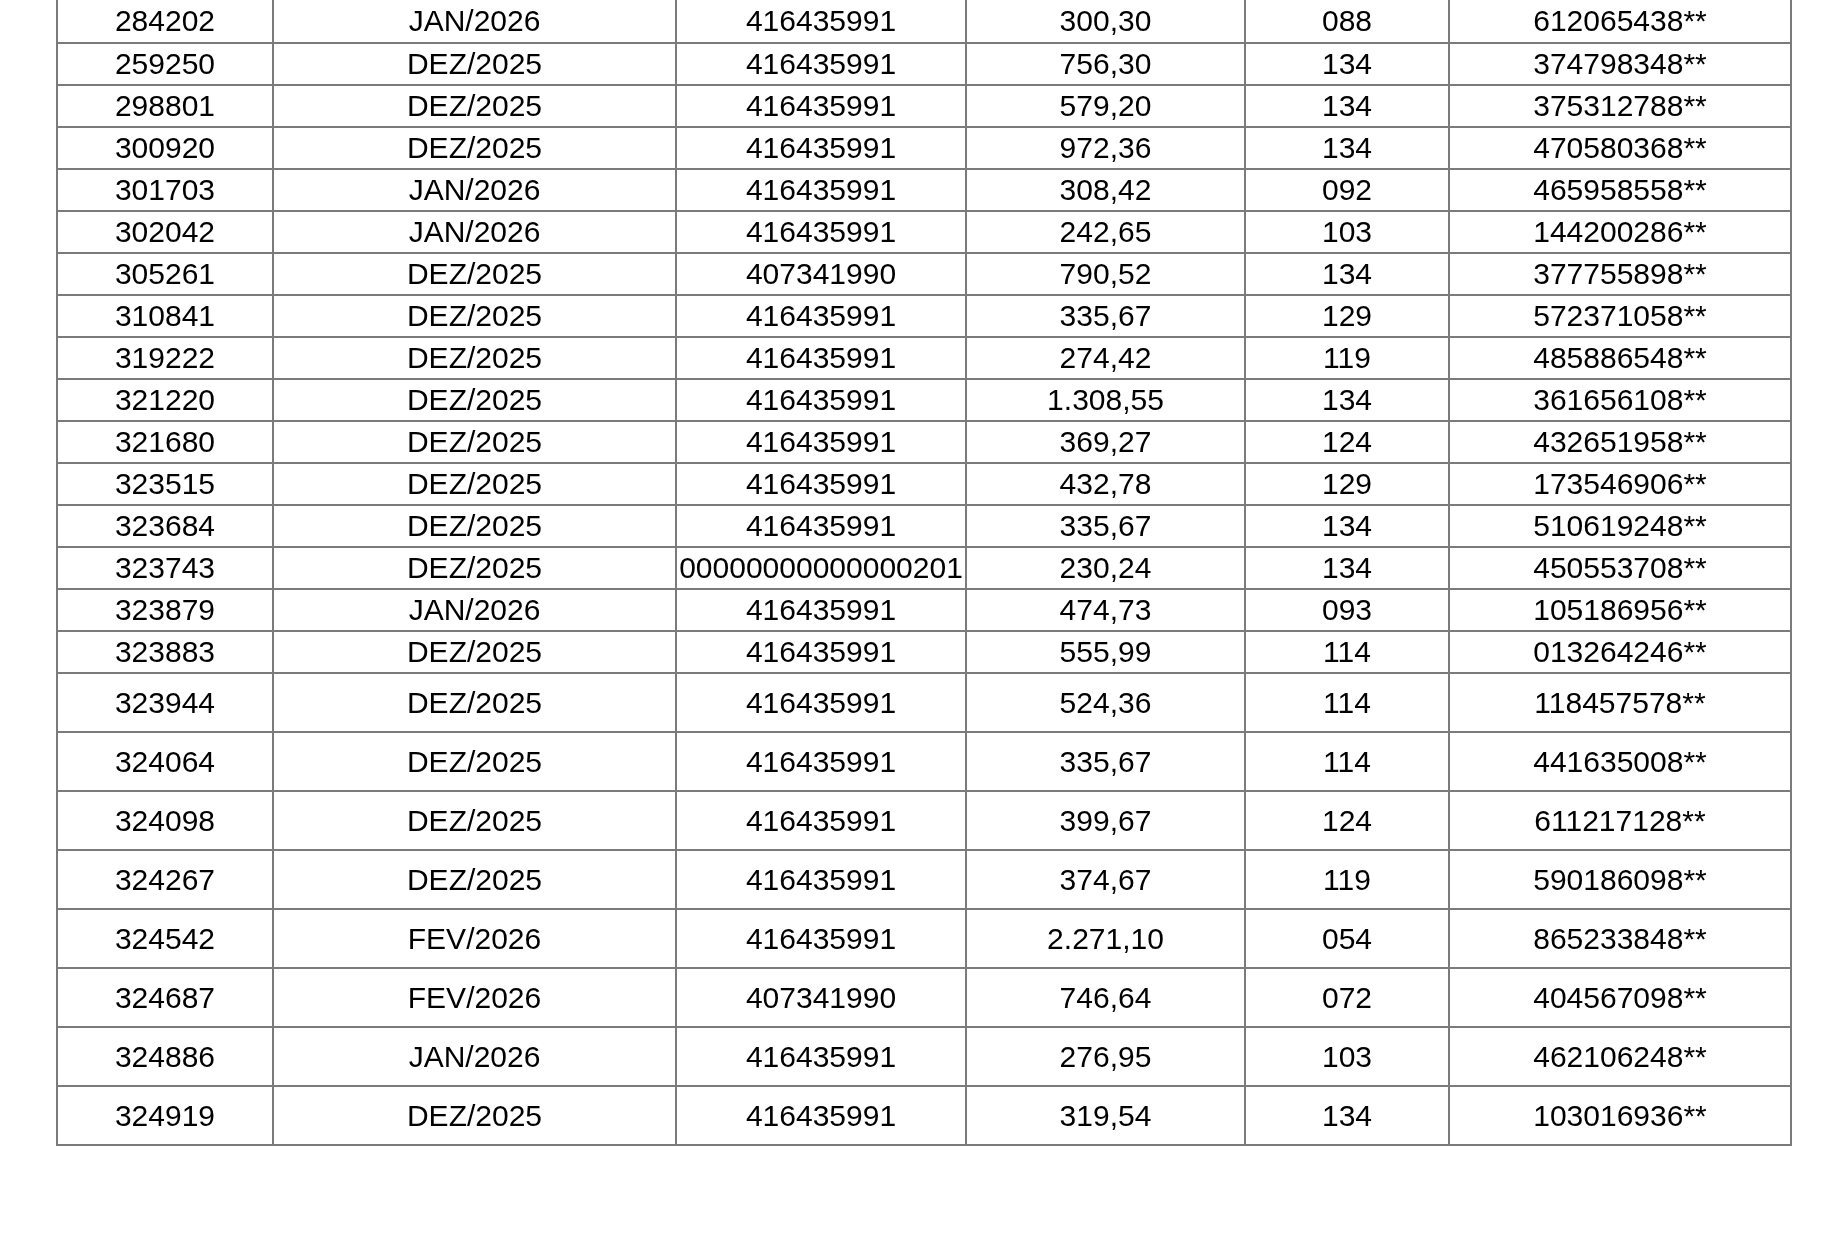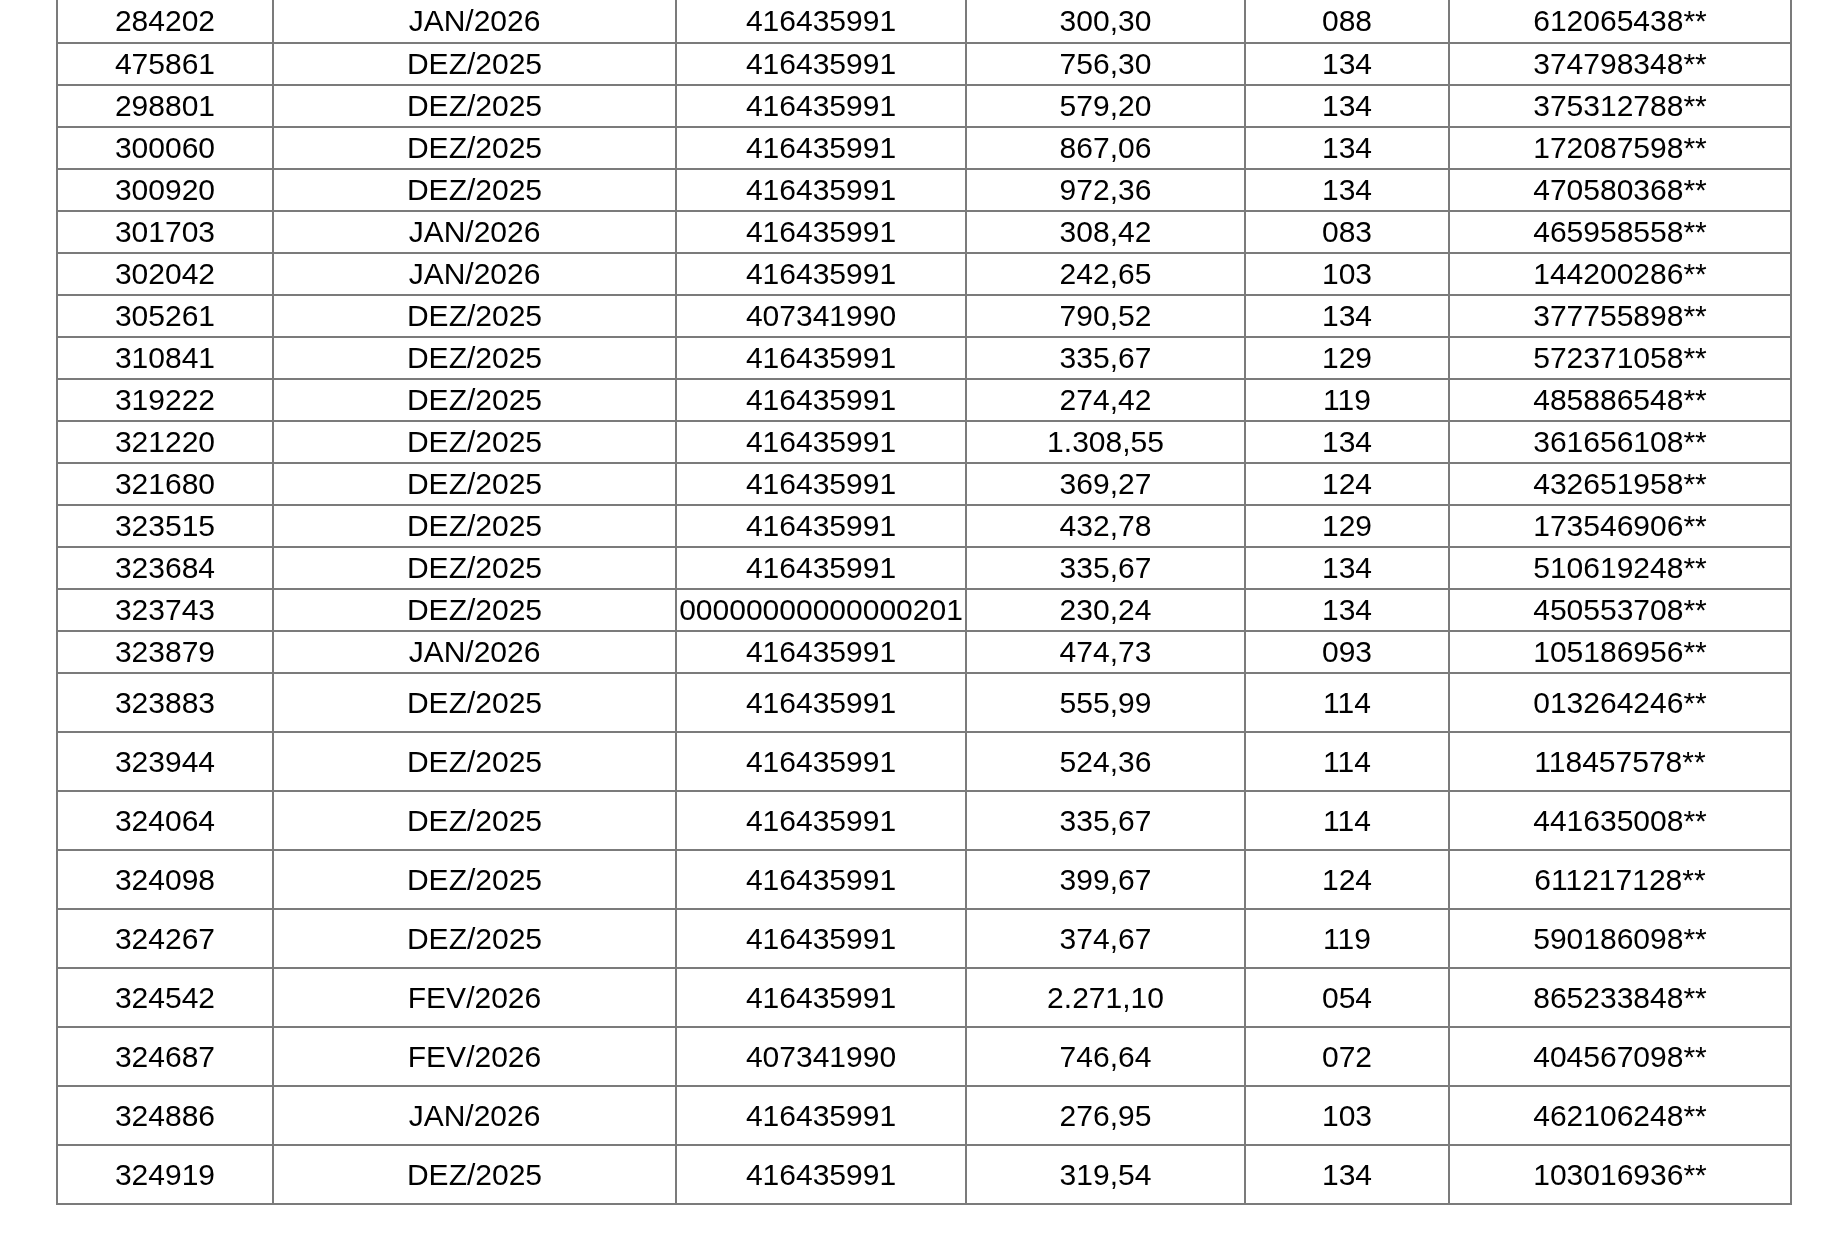--- a/index.html
+++ b/index.html
@@ -65,57 +65,49 @@
     <tbody id="table-body">
         <tr>
           <td>284202</td>
           <td>JAN/2026</td>
           <td>416435991</td>
           <td>300,30</td>
           <td>088</td>
           <td>612065438**</td>
         </tr>
         <tr>
-          <td>475861</td>
+          <td>259250</td>
           <td>DEZ/2025</td>
           <td>416435991</td>
           <td>756,30</td>
           <td>134</td>
           <td>374798348**</td>
         </tr>
         <tr>
           <td>298801</td>
           <td>DEZ/2025</td>
           <td>416435991</td>
           <td>579,20</td>
           <td>134</td>
           <td>375312788**</td>
         </tr>
         <tr>
-          <td>300060</td>
-          <td>DEZ/2025</td>
-          <td>416435991</td>
-          <td>867,06</td>
-          <td>134</td>
-          <td>172087598**</td>
-        </tr>
-        <tr>
           <td>300920</td>
           <td>DEZ/2025</td>
           <td>416435991</td>
           <td>972,36</td>
           <td>134</td>
           <td>470580368**</td>
         </tr>
         <tr>
           <td>301703</td>
           <td>JAN/2026</td>
           <td>416435991</td>
           <td>308,42</td>
-          <td>083</td>
+          <td>092</td>
           <td>465958558**</td>
         </tr>
         <tr>
           <td>302042</td>
           <td>JAN/2026</td>
           <td>416435991</td>
           <td>242,65</td>
           <td>103</td>
           <td>144200286**</td>
         </tr>

